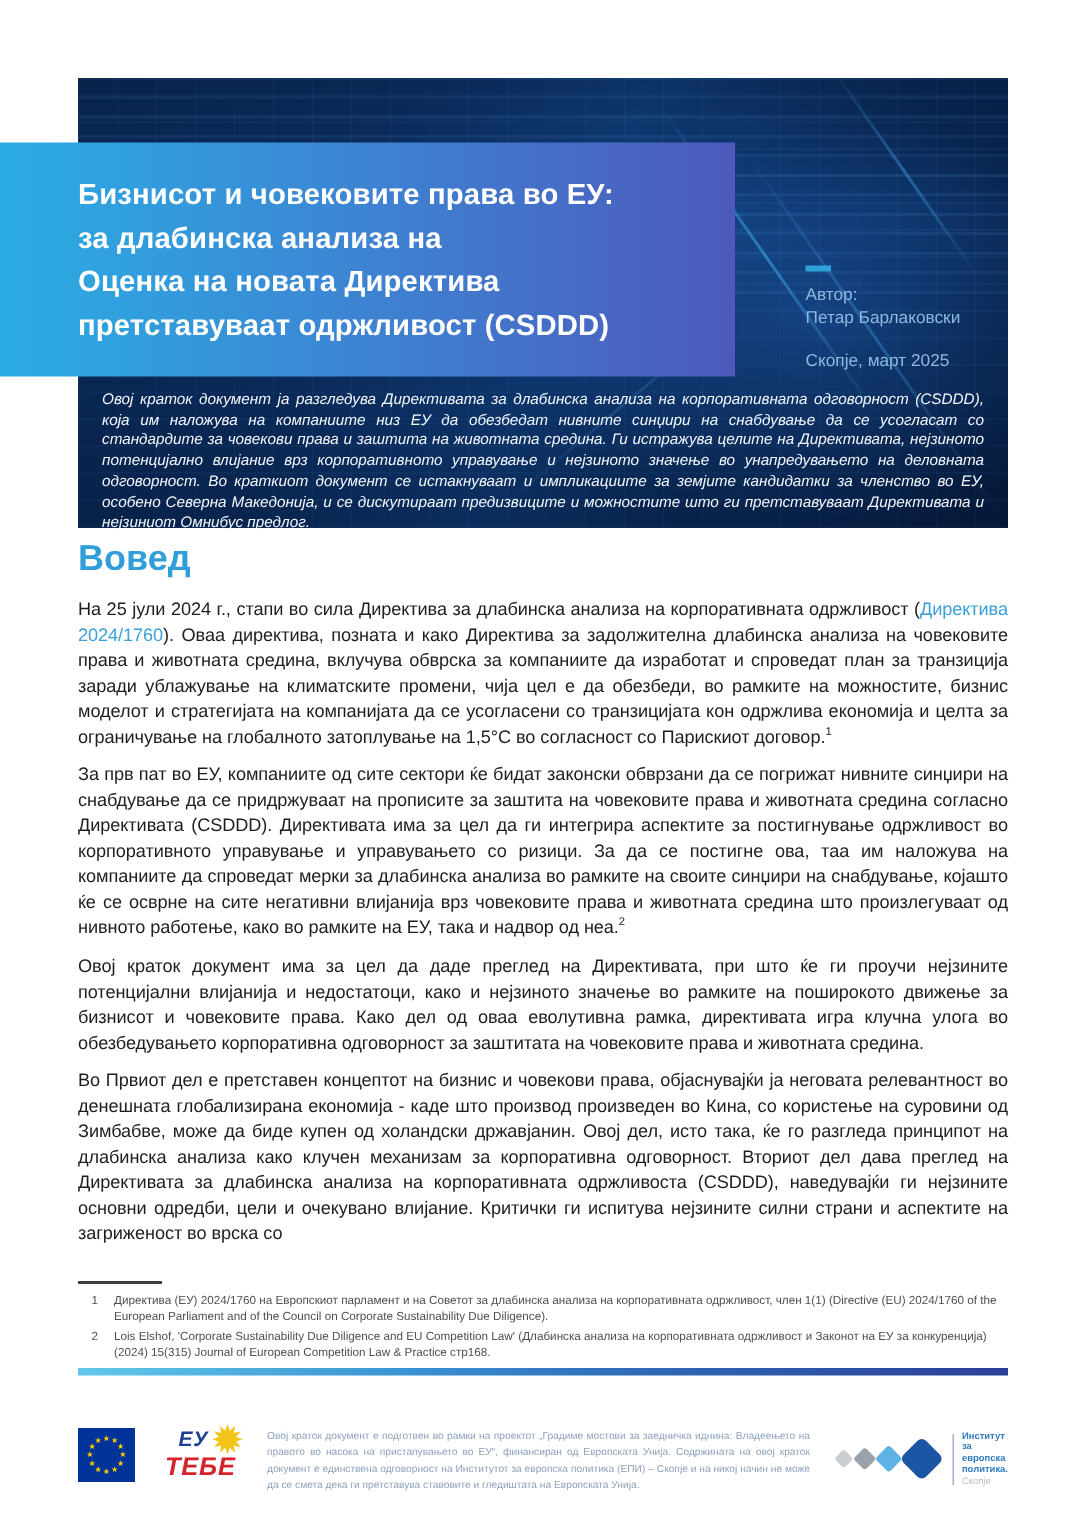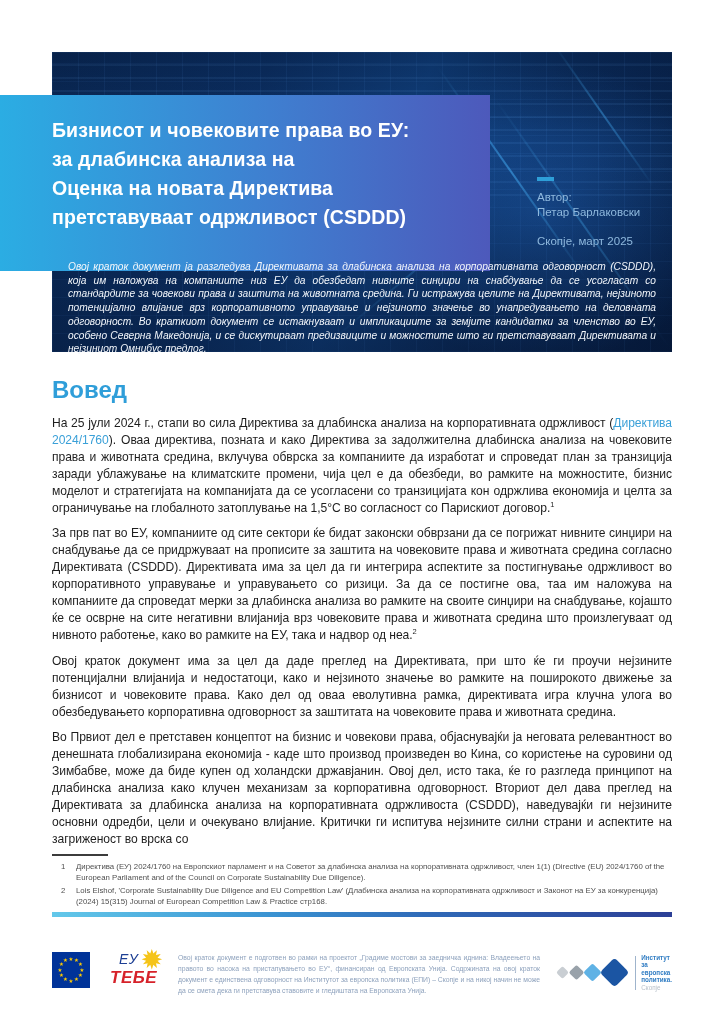--- a/index.html
+++ b/index.html
@@ -27,55 +27,55 @@
     background:radial-gradient(closest-side, rgba(40,120,220,.40), rgba(40,120,220,0));
   }
   .streak{position:absolute;background:linear-gradient(90deg,rgba(70,180,255,0),rgba(70,180,255,.55),rgba(70,180,255,0));height:2px;}
   .streak.s1{width:260px;left:330px;top:120px;transform:rotate(55deg);}
   .streak.s2{width:300px;left:380px;top:170px;transform:rotate(55deg);opacity:.7;}
   .streak.s3{width:220px;left:250px;top:220px;transform:rotate(-40deg);opacity:.5;}
   .streak.s4{width:180px;left:460px;top:60px;transform:rotate(55deg);opacity:.8;}
   .hero-shade{position:absolute;inset:0;background:linear-gradient(180deg,rgba(2,10,30,.25),rgba(2,10,30,0) 30%,rgba(2,10,30,.35) 100%);}
   
   .title-band{
-    position:absolute;left:0;top:95px;width:490px;height:176px;
+    position:absolute;left:0;top:95px;width:490px;height:156px;
     background:linear-gradient(90deg,#2bade3 0%,#3f7fd0 55%,#4d59bb 100%);
     box-sizing:border-box;padding:21px 0 0 52px;z-index:3;
   }
   .title-line{display:block;color:#ffffff;font-size:19.5px;line-height:29px;font-weight:700;letter-spacing:.1px;}
   
   .author{position:absolute;left:537px;top:177px;z-index:3;color:#8fb9de;font-size:11.5px;line-height:15px;}
   .author-dash{width:17px;height:4px;background:#2e9fd8;margin-bottom:9px;}
   .author-name{margin-bottom:14px;}
   
   .abstract{
     position:absolute;left:68px;top:260px;width:588px;z-index:3;
     color:#f2f6fb;font-size:10.2px;line-height:13.7px;font-style:italic;text-align:justify;font-weight:500;
   }
   
-  .intro{position:absolute;left:52px;top:376px;width:620px;}
+  .intro{position:absolute;left:52px;top:359px;width:620px;}
   .intro h1{margin:0 0 12px 0;font-size:24px;line-height:27px;font-weight:600;color:#2f9ed9;}
   .intro p{margin:0 0 9px 0;font-size:12.1px;line-height:16.9px;color:#1e1e1e;text-align:justify;letter-spacing:-0.05px;}
   .doc-link{color:#3aa0d8;text-decoration:none;cursor:pointer;}
   sup.fn{font-size:7.5px;line-height:0;}
   
   .footnotes{position:absolute;left:52px;top:854px;width:620px;}
   .fn-divider{width:56px;border-top:2px solid #3c3c3c;margin-bottom:6px;}
   .fn-row{display:flex;font-size:7.8px;line-height:10.6px;color:#4f4f4f;margin-bottom:3px;}
   .fn-num{width:24px;box-sizing:border-box;padding-left:9px;flex:none;}
   .fn-text{flex:1;}
   
   .bottom-bar{position:absolute;left:52px;top:912px;width:620px;height:5px;
     background:linear-gradient(90deg,#63c8ea 0%,#3a93d2 35%,#2f6ab8 60%,#2c3f96 100%);}
   
   .footer{position:absolute;left:52px;top:948px;width:620px;display:flex;align-items:flex-start;}
   .eu-flag{flex:none;margin-top:4px;}
   .eu4u{flex:none;position:relative;width:50px;height:44px;margin-left:20px;margin-top:2px;}
   .eu4u-star{position:absolute;right:-3px;top:-3px;color:#f5c418;font-size:27px;line-height:27px;}
-  .eu4u-eu{position:absolute;left:9px;top:1px;color:#1d3f94;font-size:14px;font-weight:400;font-style:italic;letter-spacing:.5px;}
+  .eu4u-eu{position:absolute;left:9px;top:1px;color:#1d3f94;font-size:14px;font-weight:700;font-style:italic;letter-spacing:.5px;}
   .eu4u-tebe{position:absolute;left:0px;top:18px;color:#d6222a;font-size:17px;font-weight:700;font-style:italic;letter-spacing:.5px;}
   .disclaimer{margin-left:18px;width:362px;font-size:6.8px;line-height:11px;color:#8ea2bd;text-align:justify;margin-top:4px;}
   .epi{margin-left:auto;display:flex;align-items:center;margin-top:6px;}
   .diamond{transform:rotate(45deg);flex:none;}
   .d1{width:9px;height:9px;background:#c9ced3;border-radius:2px;margin-right:4px;}
   .d2{width:11px;height:11px;background:#99a2aa;border-radius:2px;margin-right:4px;}
   .d3{width:13px;height:13px;background:#5fb2e5;border-radius:2px;margin-right:5px;}
   .d4{width:21px;height:21px;background:#1b55a3;border-radius:4px;margin-right:10px;}
   .epi-sep{width:1px;height:34px;background:#9fb4cc;margin-right:5px;}
   .epi-text{display:flex;flex-direction:column;font-size:6.3px;line-height:7.4px;font-weight:700;color:#2f7cc3;}

